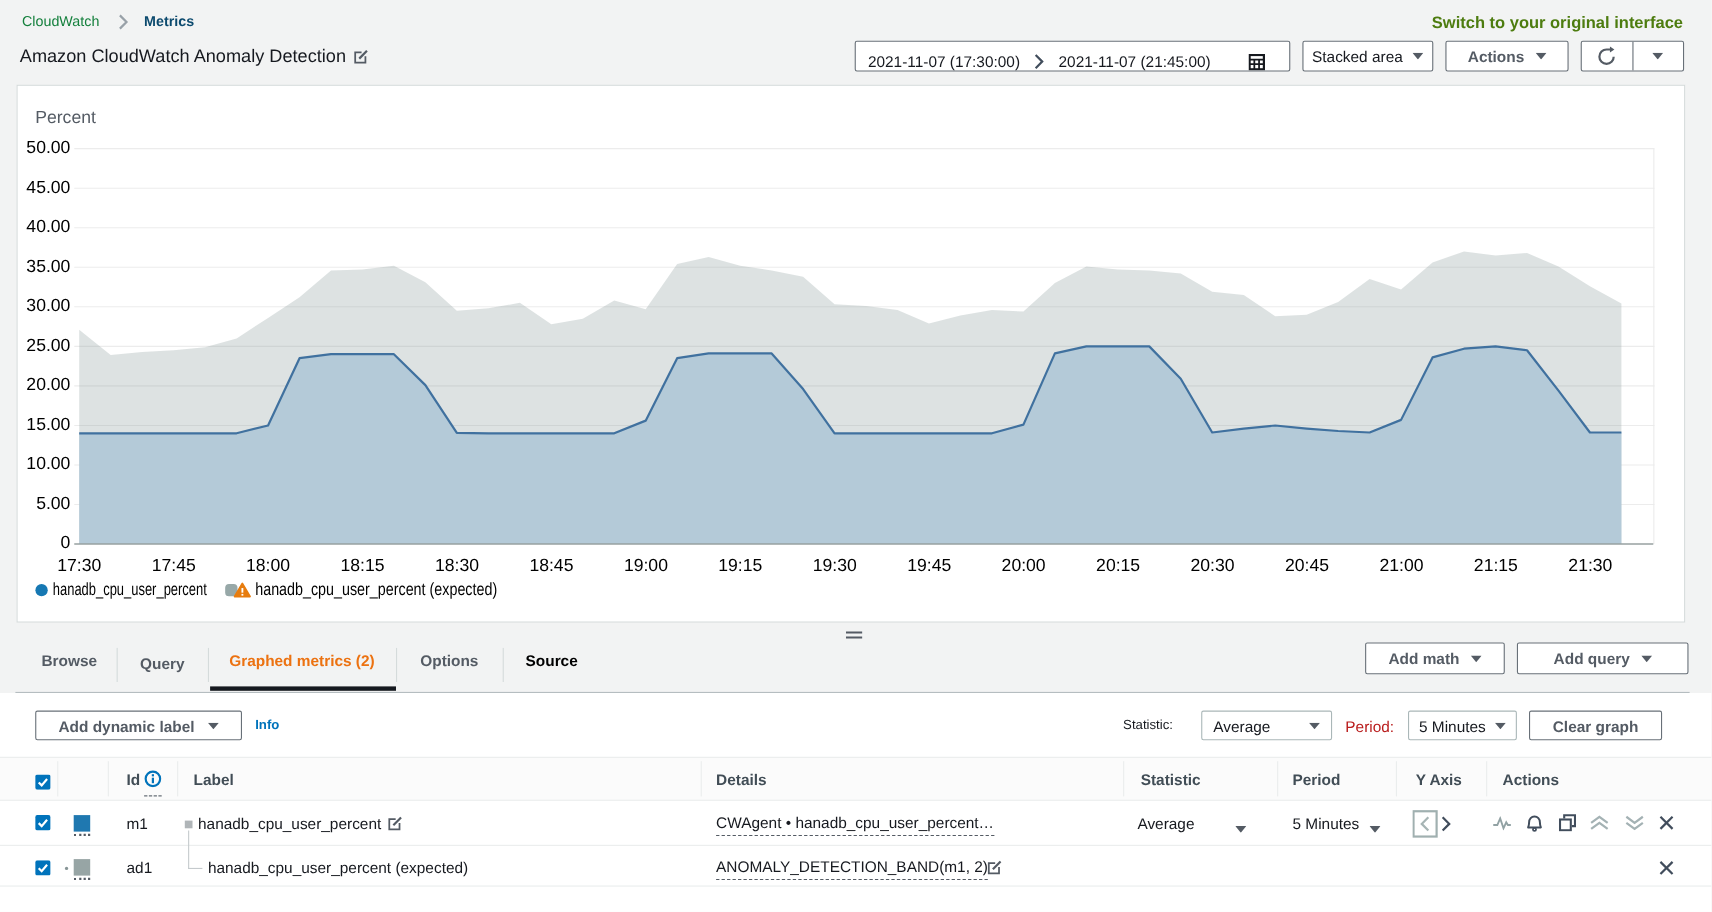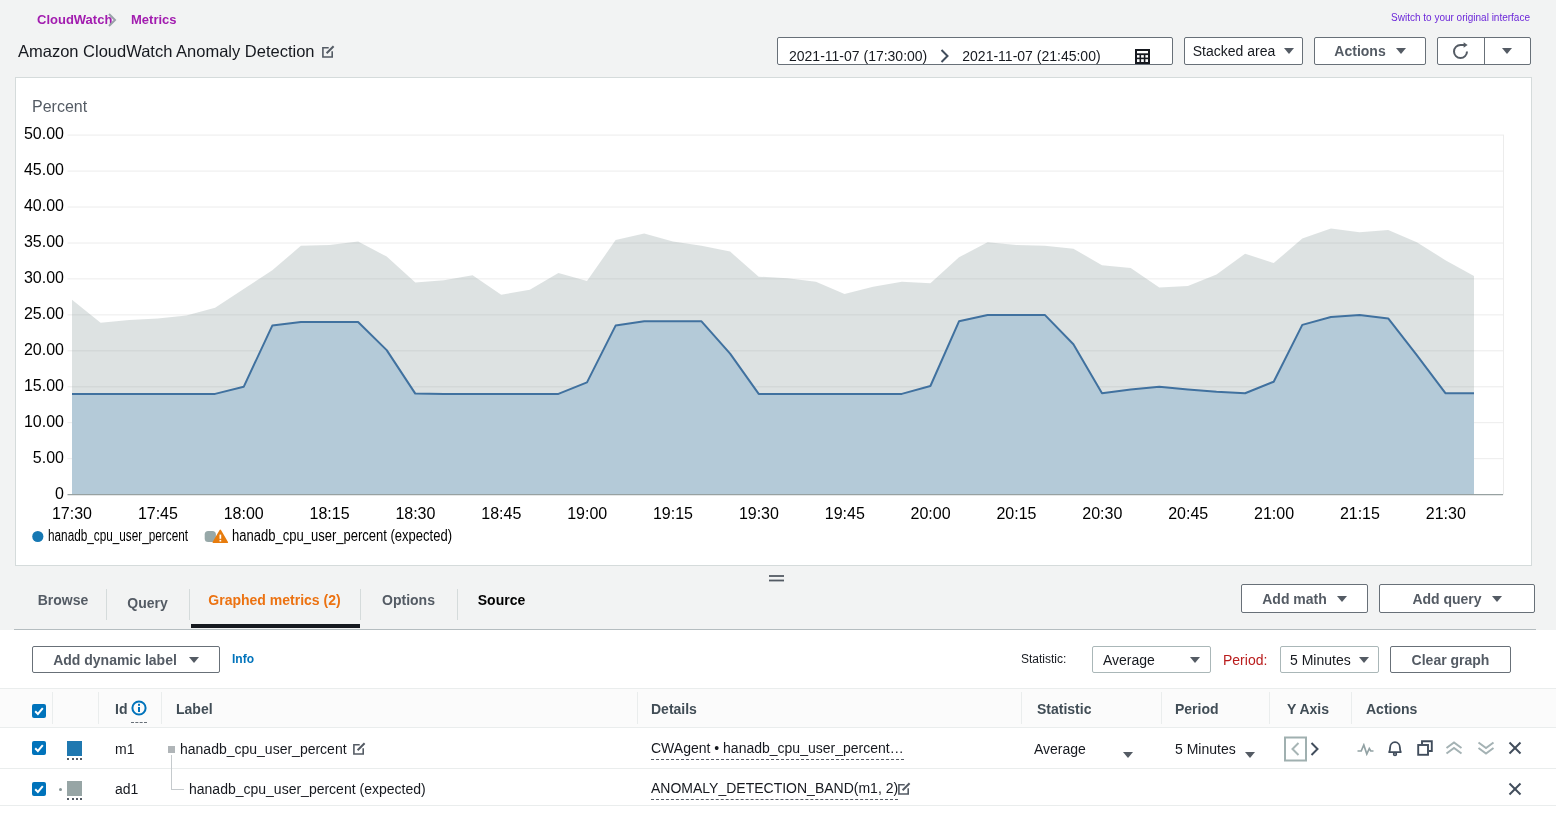--- a/index.html
+++ b/index.html
@@ -3,26 +3,26 @@
 <style>
 *{margin:0;padding:0;box-sizing:border-box}
 html,body{width:1556px;height:829px;background:#f2f3f3;font-family:"Liberation Sans",sans-serif;overflow:hidden;position:relative}
 .abs{position:absolute}
 .btn{position:absolute;background:#fff;border:1px solid #687078;border-radius:2px;display:flex;align-items:center;justify-content:center;font-size:14px;color:#16191f}
 .btnb{font-weight:bold;color:#545b64}
 .hdr{font-weight:bold;color:#414d56;font-size:14px}
 .vdiv{position:absolute;width:1px;background:#eaeded}
 </style></head>
 <body>
-<div class="abs" style="left:37px;top:12px;font-size:13px;font-weight:bold;color:#a21caf">CloudWatch</div>
+<div class="abs" style="left:20px;top:12px;font-size:13px;font-weight:normal;color:#15803d">CloudWatch</div>
 <div class="abs" style="left:107px;top:12px"><svg width="10" height="16" viewBox="0 0 10 16">
       <path d="M2 2 L8 8 L2 14" fill="none" stroke="#99a1a8" stroke-width="2"></path>
     </svg></div>
-<div class="abs" style="left:131px;top:12px;font-size:13px;font-weight:bold;color:#a21caf">Metrics</div>
-<div class="abs" style="right:26px;top:11.5px;font-size:10px;font-weight:normal;color:#6d28d9">Switch to your original interface</div>
+<div class="abs" style="left:131px;top:12px;font-size:13px;font-weight:bold;color:#0c4a6e">Metrics</div>
+<div class="abs" style="right:26px;top:11.5px;font-size:15px;font-weight:bold;color:#4d7c0f">Switch to your original interface</div>
 <div class="abs" style="left:18px;top:42px;font-size:16.5px;color:#16191f">Amazon CloudWatch Anomaly Detection</div>
 <div class="abs" style="left:321px;top:44px"><svg width="15" height="15" viewBox="0 0 15 15">
       <g stroke="#545b64" stroke-width="1.6" fill="none">
 <path d="M11.2 7.2 V13 H1.9 V3.7 H7.7"></path>
         <path d="M5.6 9.3 L12.6 2.2" stroke-width="2"></path>
       </g>
     </svg></div>
 <div class="btn" style="left:777px;top:37px;width:396px;height:28px;justify-content:flex-start;padding:10px 22px 0 11px;white-space:nowrap">
 <span>2021-11-07 (17:30:00)</span>
     <span style="margin:0 13px;display:flex">

